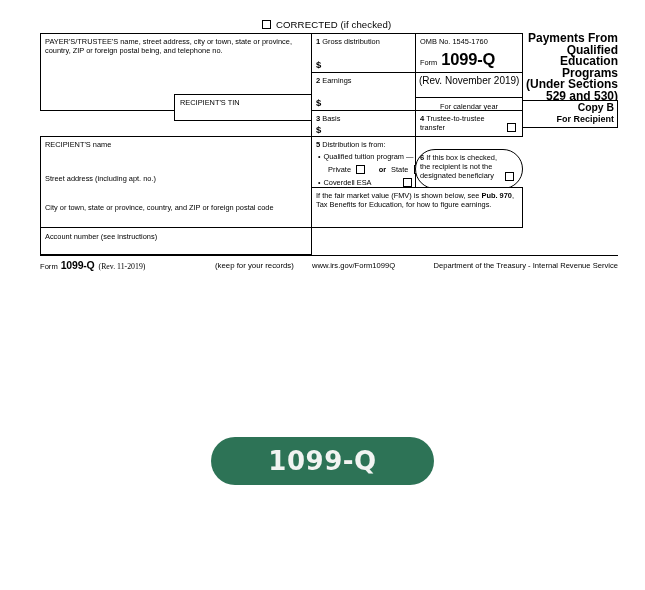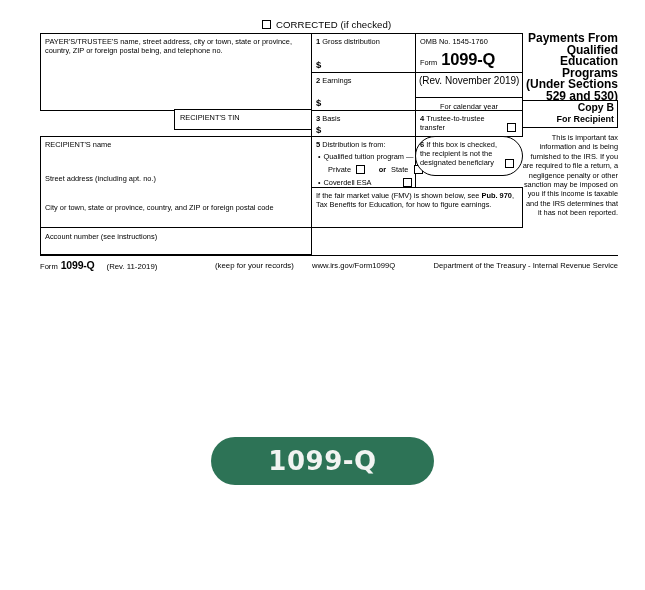--- a/index.html
+++ b/index.html
@@ -50,35 +50,35 @@
     line-height: 9.2px;
     color: #000;
     letter-spacing: 0px;
   }
   .capnum { font-weight: bold; font-size: 7.6px; }
   .dollar { position: absolute; font-size: 9.5px; font-weight: bold; }
 
   
   #payer-box   { left:0;   top:0;   width:272px; height:78px; }
   #payer-tin   { left:0;   top:77px; width:135px; height:27px; }
-  #recip-tin   { left:134px; top:76px; width:138px; height:21px; }
+  #recip-tin   { left:134px; top:61px; width:138px; height:27px; }
   #recip-block { left:0;   top:103px; width:272px; height:92px;text-align:center; }
   #acct-box    { left:0;   top:194px; width:272px; height:28px; }
 
   
   #box1 { left:271px; top:0;    width:105px; height:40px; }
   #box2 { left:271px; top:39px;  width:105px; height:39px; }
   #box3 { left:271px; top:77px;  width:105px; height:41px; }
   #box5 { left:271px; top:103px; width:105px; height:52px; }
 
   
   #omb  { left:375px; top:0;    width:108px; height:65px; }
   #cal  { left:375px; top:64px;  width:108px; height:40px; }
   #box4 { left:375px; top:77px;  width:108px; height:27px; }
-  #box6 { left:375px; top:103px; width:108px; height:40px;border-radius:23px; }
+  #box6 { left:375px; top:116px; width:108px; height:40px;border-radius:23px; }
 
   
   #fmv  { left:271px; top:154px; width:212px; height:41px; }
 
   
   #copyb-box { left:482px; top:67px; width:96px; height:28px; }
 
   
   #payer-box .cap { left:4px; top:3px; width:262px; }
 
@@ -157,21 +157,21 @@
     position:absolute; left:40px; top:255px; width:578px;
     border-top:1px solid #000;
   }
   #footer {
     position:absolute; left:40px; top:258px; width:578px; height:14px;
     font-size:7.6px;
   }
   #footer .f-form { position:absolute; left:0; top:1px; display:flex; align-items:baseline; }
   #footer .f-form .fw { font-size:7.6px; margin-right:3px; }
   #footer .f-form .fn { font-size:10.5px; font-weight:bold; letter-spacing:-.2px; }
-  #footer .f-form .fr { font-size:7.8px; margin-left:12px; }
+  #footer .f-form .fr { font-size:7.8px; margin-left:4px;font-family:Liberation Serif, serif; }
   #footer .f-keep { position:absolute; left:175px; top:3px; font-size:7.8px; }
   #footer .f-url  { position:absolute; left:272px; top:3px; font-size:7.6px; }
   #footer .f-dept { position:absolute; right:0; top:3px; font-size:7.6px; }
 
   
   #pill {
     position:absolute;
     left:211px; top:437px;
     width:223px; height:48px;
     border-radius:24px;
@@ -287,21 +287,20 @@
       <div class="cap"><span>If the fair market value (FMV) is shown below, see </span><b>Pub. 970</b><span>, Tax Benefits for Education, for how to figure earnings.</span></div>
     </div>
 
     <div id="legend-title">Payments From Qualified Education Programs (Under Sections 529 and 530)</div>
 
     <div class="bx" id="copyb-box">
       <div class="cb1">Copy B</div>
       <div class="cb2">For Recipient</div>
     </div>
 
-    <div id="legend-note">This is important tax information and is being furnished to the IRS. If you are required to file a return, a negligence penalty or other sanction may be imposed on you if this income is taxable and the IRS determines that it has not been reported.</div>
   </div>
 
   <div id="footer-rule"></div>
   <div id="footer">
     <div class="f-form">
       <span class="fw">Form</span>
       <span class="fn">1099-Q</span>
       <span class="fr">(Rev. 11-2019)</span>
     </div>
     <div class="f-keep">(keep for your records)</div>

